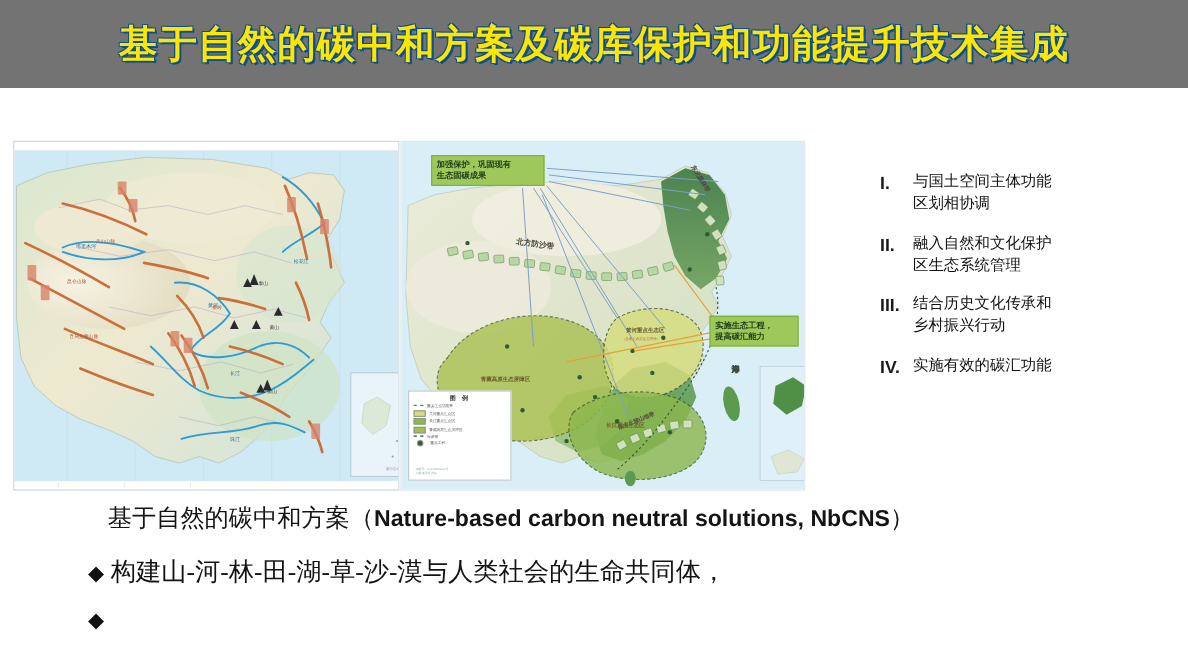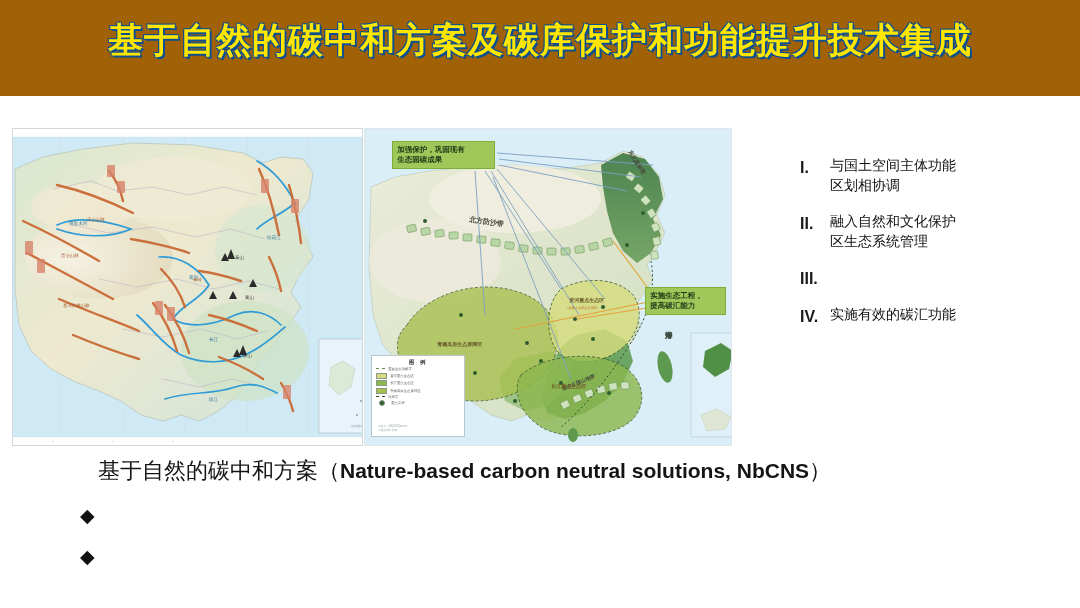--- a/index.html
+++ b/index.html
@@ -7,22 +7,22 @@
     width:1080px;height:608px;
     background:#ffffff;
     font-family:"Liberation Serif","DejaVu Serif",serif;
     overflow:hidden;
     position:relative;
   }
   #slide{position:absolute;inset:0;background:#fff;}
 
   
   .banner{
-    position:absolute;left:0;top:0;width:1080px;height:96px;
-    background:#a16207;
+    position:absolute;left:0;top:0;width:1080px;height:80px;
+    background:#737373;
   }
   .banner-title{
     position:absolute;left:0;top:0;width:1080px;height:80px;
     display:flex;align-items:center;justify-content:center;
     color:#ffe600;
     font-family:"Liberation Sans","DejaVu Sans",sans-serif;
     font-weight:bold;font-size:35px;letter-spacing:1px;
     text-shadow:2px 2px 0 #0b4f93, -1px -1px 0 #0b4f93, 1px -1px 0 #0b4f93, -1px 1px 0 #0b4f93;
     white-space:nowrap;
   }
@@ -428,38 +428,43 @@
     <div class="roman-item">
       <div class="roman-num">II.</div>
       <div class="roman-text">
         <div>融入自然和文化保护</div>
         <div>区生态系统管理</div>
       </div>
     </div>
 
     <div class="roman-item">
       <div class="roman-num">III.</div>
+      <div class="roman-text">
+        <div>结合历史文化传承和</div>
+        <div>乡村振兴行动</div>
+      </div>
     </div>
 
     <div class="roman-item">
       <div class="roman-num">IV.</div>
       <div class="roman-text">
         <div>实施有效的碳汇功能</div>
       </div>
     </div>
   </div>
 
   <div class="bottom">
 
     <div class="line-main">
       <span>基于自然的碳中和方案（</span><b>Nature-based carbon neutral solutions, NbCNS</b><span>）</span>
     </div>
 
     <div class="bullet-line">
       <span class="diamond">◆</span>
+      <span>构建山-河-林-田-湖-草-沙-漠与人类社会的生命共同体，</span>
     </div>
 
     <div class="bullet-line">
       <span class="diamond">◆</span>
     </div>
   </div>
 
 </div>
 
 </body></html>

